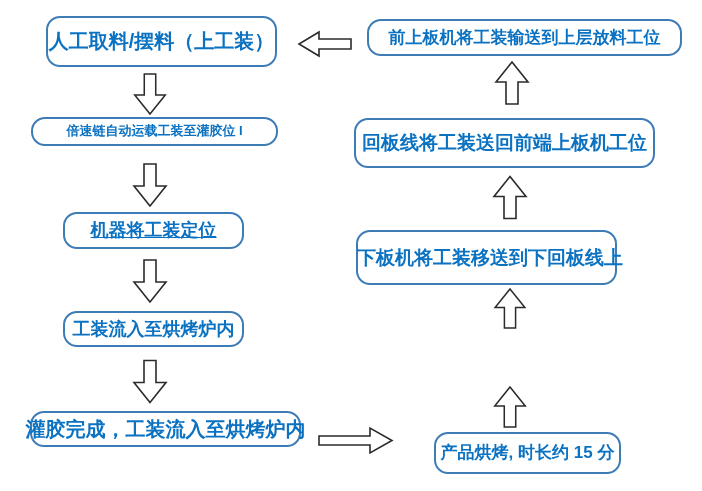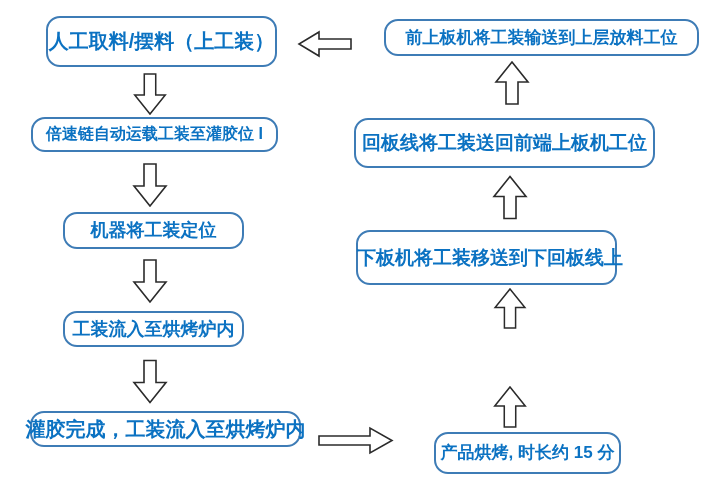--- a/index.html
+++ b/index.html
@@ -39,30 +39,30 @@
     height: 100%;
   }
   .arrow path {
     fill: #ffffff;
     stroke: #2b2b2b;
     stroke-width: 1.6;
     stroke-linejoin: miter;
   }
   
   .b1  { left: 46px;  top: 16px;  width: 231px; height: 51px; font-size: 20px; }
-  .b2  { left: 31px;  top: 117px; width: 247px; height: 35px; font-size: 16px; }
-  .b3  { left: 63px;  top: 212px; width: 181px; height: 37px; font-size: 18px; }
+  .b2  { left: 31px;  top: 117px; width: 247px; height: 29px; font-size: 13px; }
+  .b3  { left: 63px;  top: 212px; width: 181px; height: 37px; font-size: 18px; text-decoration: underline; }
   .b4  { left: 63px;  top: 311px; width: 181px; height: 36px; font-size: 18px; }
   .b5  { left: 30px;  top: 411px; width: 271px; height: 36px; font-size: 20px; }
   
   .b6  { left: 418px; top: 432px; width: 187px; height: 42px; font-size: 17px; margin-left: 16px; }
   .b7  { left: 367px; top: 334px; width: 261px; height: 43px; font-size: 18px; }
   .b8  { left: 356px; top: 230px; width: 261px; height: 55px; font-size: 19px; padding-left: 13px; }
   .b9  { left: 354px; top: 118px; width: 301px; height: 50px; font-size: 19px; }
-  .b10 { left: 367px; top: 19px;  width: 315px; height: 37px; font-size: 17px; margin-left: 17px; }
+  .b10 { left: 367px; top: 19px;  width: 315px; height: 37px; font-size: 17px; }
   
   .ad1 { left: 132px; top: 73px;  width: 36px; height: 42px; }
   .ad2 { left: 132px; top: 163px; width: 36px; height: 44px; }
   .ad3 { left: 132px; top: 257px; width: 36px; height: 48px; }
   .ad4 { left: 132px; top: 358px; width: 36px; height: 47px; }
   
   .au1 { left: 492px; top: 386px; width: 36px; height: 42px; }
   .au2 { left: 492px; top: 288px; width: 36px; height: 41px; }
   .au3 { left: 492px; top: 175px; width: 36px; height: 45px; }
   .au4 { left: 494px; top: 61px;  width: 36px; height: 44px; }

